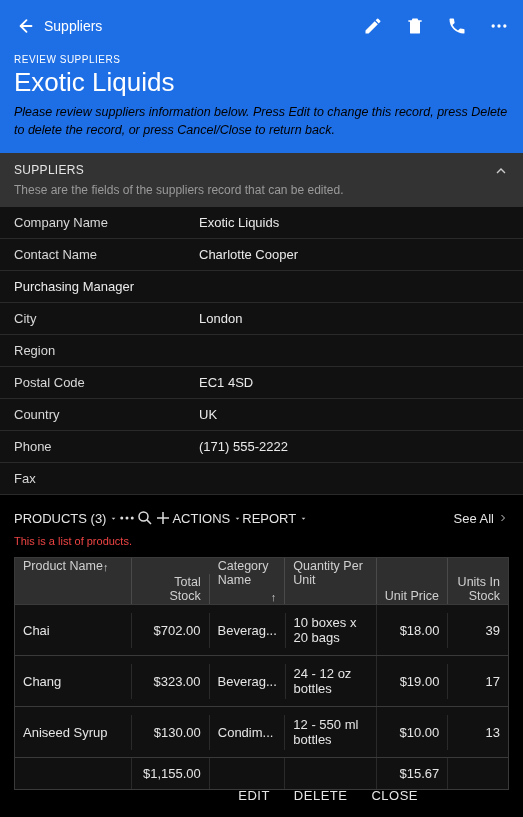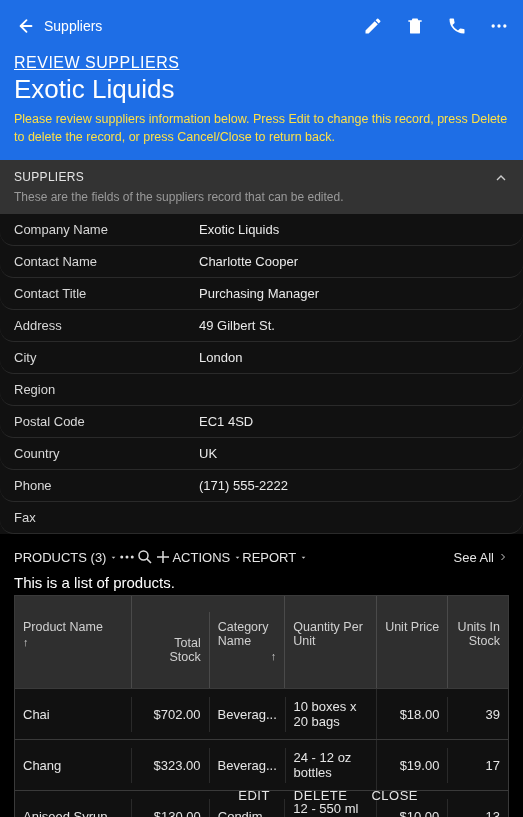--- a/index.html
+++ b/index.html
@@ -21,34 +21,34 @@
     display: flex;
     align-items: center;
     height: 32px;
   }
   .appbar-top .back { margin-right: 10px; cursor: pointer; }
   .appbar-top .title { font-size: 14px; }
   .appbar-top .spacer { flex: 1; }
   .appbar-top .iconbtn { margin-left: 22px; cursor: pointer; display: flex; align-items:center; justify-content:center; }
   .appbar-sub {
     margin-top: 12px;
-    font-size: 16px;
+    font-size: 10px;
     letter-spacing: 0.5px;
-    text-decoration: underline;
   }
   .appbar-title {
     font-size: 26px;
     font-weight: 300;
     margin-top: 2px;
   }
   .appbar-desc {
     font-size: 12.5px;
     line-height: 1.4;
     margin-top: 6px;
-    color: #fde047;
+    color: #000000;
+    font-style: italic;
   }
   .section-header {
     background: #333;
     padding: 10px 14px 10px 14px;
     position: relative;
   }
   .section-header .label {
     font-size: 12px;
     color: #e5e5e5;
     letter-spacing: 0.3px;
@@ -66,21 +66,20 @@
   }
   .fields {
     background: #111;
   }
   .row {
     display: flex;
     padding: 8px 14px;
     border-bottom: 1px solid #2a2a2a;
     min-height: 30px;
     align-items: flex-end;
-    border-radius: 14px;
   }
   .row .label {
     width: 185px;
     color: #d8d8d8;
     font-size: 13px;
   }
   .row .value {
     color: #eaeaea;
     font-size: 13px;
   }
@@ -90,40 +89,39 @@
     padding: 14px 14px 4px 14px;
     gap: 0;
     color: #e5e5e5;
     font-size: 13px;
   }
   .products-bar .dd { cursor: pointer; display: flex; align-items: center; }
   .products-bar .dd .caret-sm { margin-left: 3px; }
   .products-bar .spacer { flex: 1; }
   .products-bar .seeall { display:flex; align-items:center; cursor:pointer; font-size:13px;}
   .products-hint {
-    font-size: 15px;
-    color: #ffffff;
-    padding: 4px 14px 4px 14px;
+    font-size: 11px;
+    color: #ef4444;
+    padding: 4px 14px 10px 14px;
   }
   .grid {
     margin: 0 14px;
     border: 1px solid #3a3a3a;
     font-size: 13px;
   }
   .grid-header {
     display: flex;
     background: #2f2f2f;
   }
   .grid-header .col {
-    padding: 24px 8px;
+    padding: 1px 8px;
     border-right: 1px solid #4a4a4a;
     color: #d0d0d0;
     font-size: 12.5px;
     display:flex;
-    flex-direction:column;
     justify-content:flex-start;
   }
   .grid-header .col:last-child { border-right: none; }
   .grid .body-row {
     display:flex;
     border-top: 1px solid #3a3a3a;
     background:#111;
     align-items:center;
   }
   .grid .body-row .cell {
@@ -221,26 +219,21 @@
 <div class="fields">
   <div class="row">
       <div class="label">Company Name</div>
       <div class="value">Exotic Liquids</div>
     </div>
   <div class="row">
       <div class="label">Contact Name</div>
       <div class="value">Charlotte Cooper</div>
     </div>
   <div class="row">
-      <div class="label">Contact Title</div>
       <div class="value">Purchasing Manager</div>
-    </div>
-  <div class="row">
-      <div class="label">Address</div>
-      <div class="value">49 Gilbert St.</div>
     </div>
   <div class="row">
       <div class="label">City</div>
       <div class="value">London</div>
     </div>
   <div class="row">
       <div class="label">Region</div>
       <div class="value"></div>
     </div>
   <div class="row">

